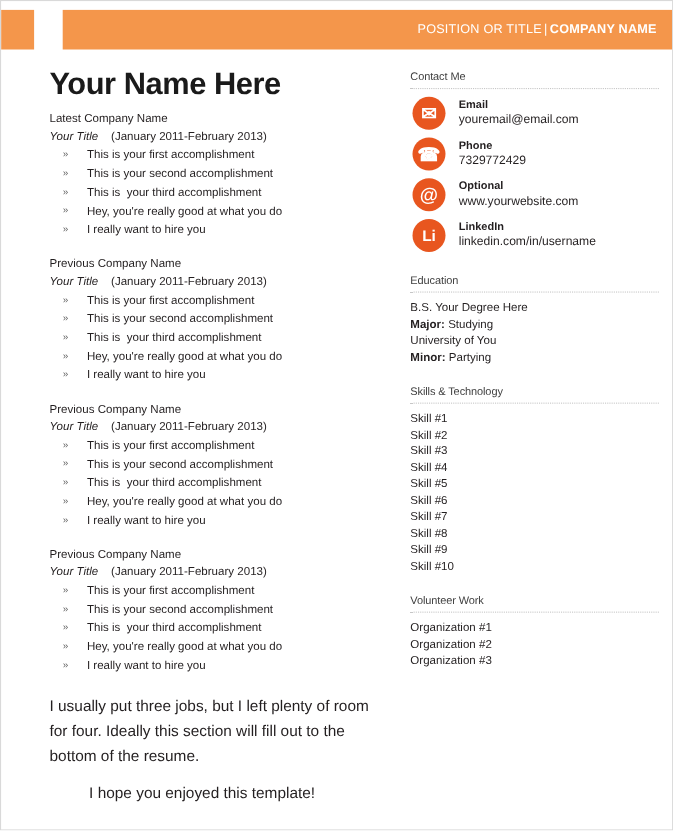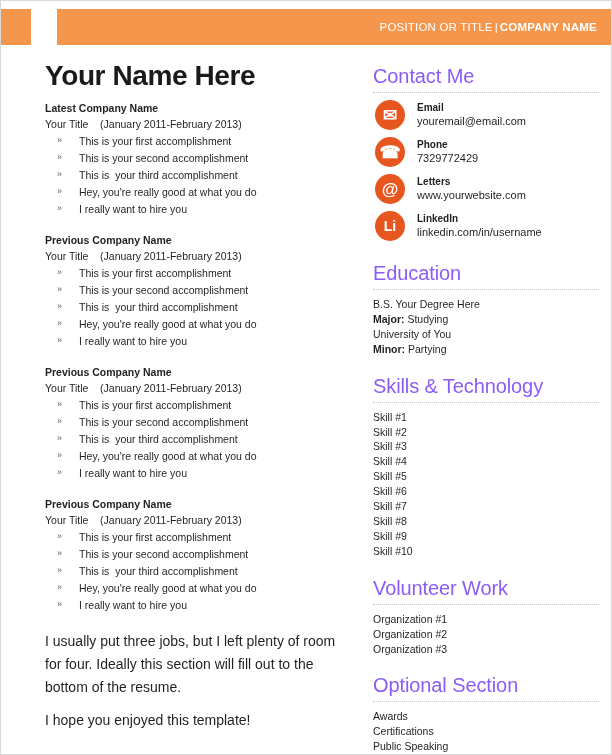--- a/index.html
+++ b/index.html
@@ -86,31 +86,32 @@
     font-size: 28px;
     font-weight: 700;
     letter-spacing: -0.4px;
     margin: 0 0 12px 0;
     line-height: 1.05;
     color: #1a1a1a;
   }
   .job { margin-bottom: 16px; }
   .job-company {
     font-size: 10.5px;
-    font-weight: 700;
+    font-weight: 400;
     margin: 0 0 4px 0;
     color: #231f20;
   }
   .job-meta {
     font-size: 10.5px;
     margin: 0 0 3px 0;
     color: #231f20;
     white-space: pre;
   }
   .job-meta .title {
+    font-style: italic;
   }
   .job-meta .dates {
     font-style: normal;
   }
   .bullets {
     list-style: none;
     margin: 0;
     padding: 0;
   }
   .bullets li {
@@ -128,29 +129,29 @@
     color: #5a5a5a;
     font-size: 9px;
   }
   .closing {
     font-size: 14px;
     line-height: 1.62;
     margin: 0 0 11px 0;
     max-width: 300px;
     color: #231f20;
   }
-  .closing.last { margin-bottom: 0; }
+  .closing.last { margin-bottom: 0; margin-left: 36px; }
 
   
   .sec { margin-bottom: 4px; }
   .sec-title {
-    font-size: 20px;
+    font-size: 10px;
     font-weight: 400;
     margin: 0 0 4px 0;
-    color: #8b5cf6;
+    color: #404040;
     letter-spacing: -0.1px;
   }
   .sec-rule {
     border-top: 1px dotted #c6c6c6;
     height: 0;
     margin: 0 0 7px 0;
   }
   .sec-body {
     font-size: 10.5px;
     line-height: 1.42;
@@ -284,21 +285,21 @@
             <li class="contact-row">
               <span class="contact-icon glyph">☎</span>
               <span class="contact-text">
                 <div class="contact-label">Phone</div>
                 <div class="contact-value">7329772429</div>
               </span>
             </li>
             <li class="contact-row">
               <span class="contact-icon glyph">@</span>
               <span class="contact-text">
-                <div class="contact-label">Letters</div>
+                <div class="contact-label">Optional</div>
                 <div class="contact-value">www.yourwebsite.com</div>
               </span>
             </li>
             <li class="contact-row">
               <span class="contact-icon glyph li">Li</span>
               <span class="contact-text">
                 <div class="contact-label">LinkedIn</div>
                 <div class="contact-value">linkedin.com/in/username</div>
               </span>
             </li>
@@ -344,27 +345,16 @@
         <div class="sec-rule"></div>
         <div class="sec-body" id="volunteer-container">
             <div class="row">Organization #1</div>
             <div class="row">Organization #2</div>
             <div class="row">Organization #3</div>
           </div>
       </div>
 
       <div class="sec-spacer"></div>
 
-      <div class="sec">
-        <div class="sec-title">Optional Section</div>
-        <div class="sec-rule"></div>
-        <div class="sec-body" id="optional-container">
-            <div class="row">Awards</div>
-            <div class="row">Certifications</div>
-            <div class="row">Public Speaking</div>
-            <div class="row">High Score in Candy Crush</div>
-            <div class="row">Number of Varsity Letters</div>
-          </div>
-      </div>
 
     </div>
   </div>
 </div>
 
 </body></html>

